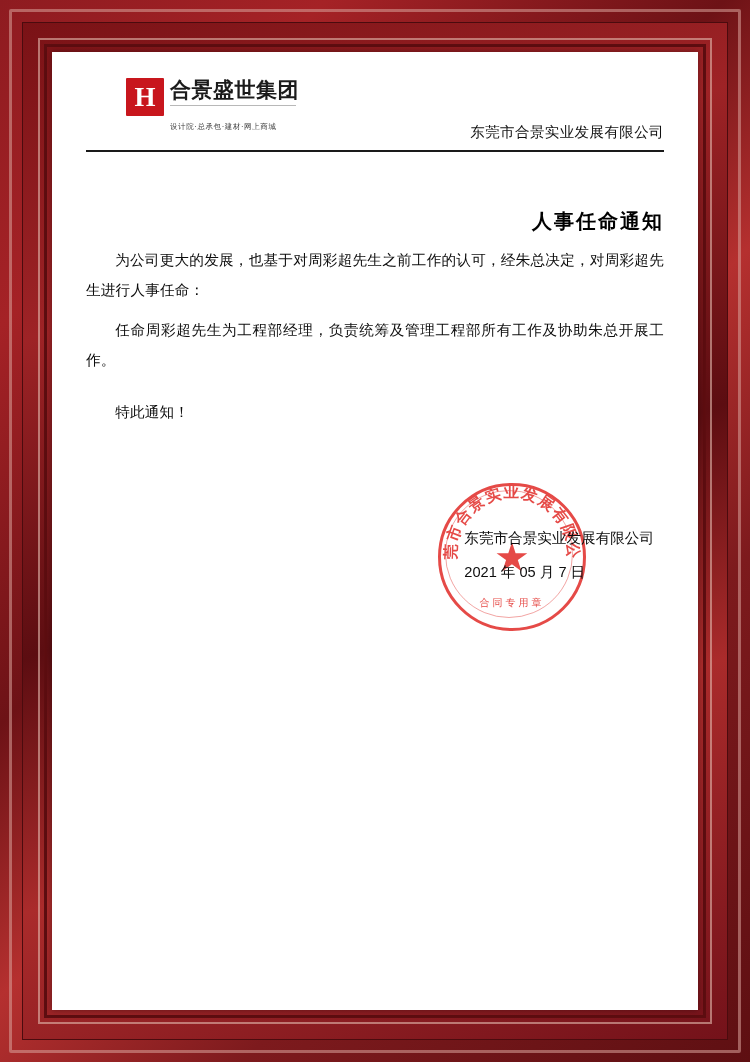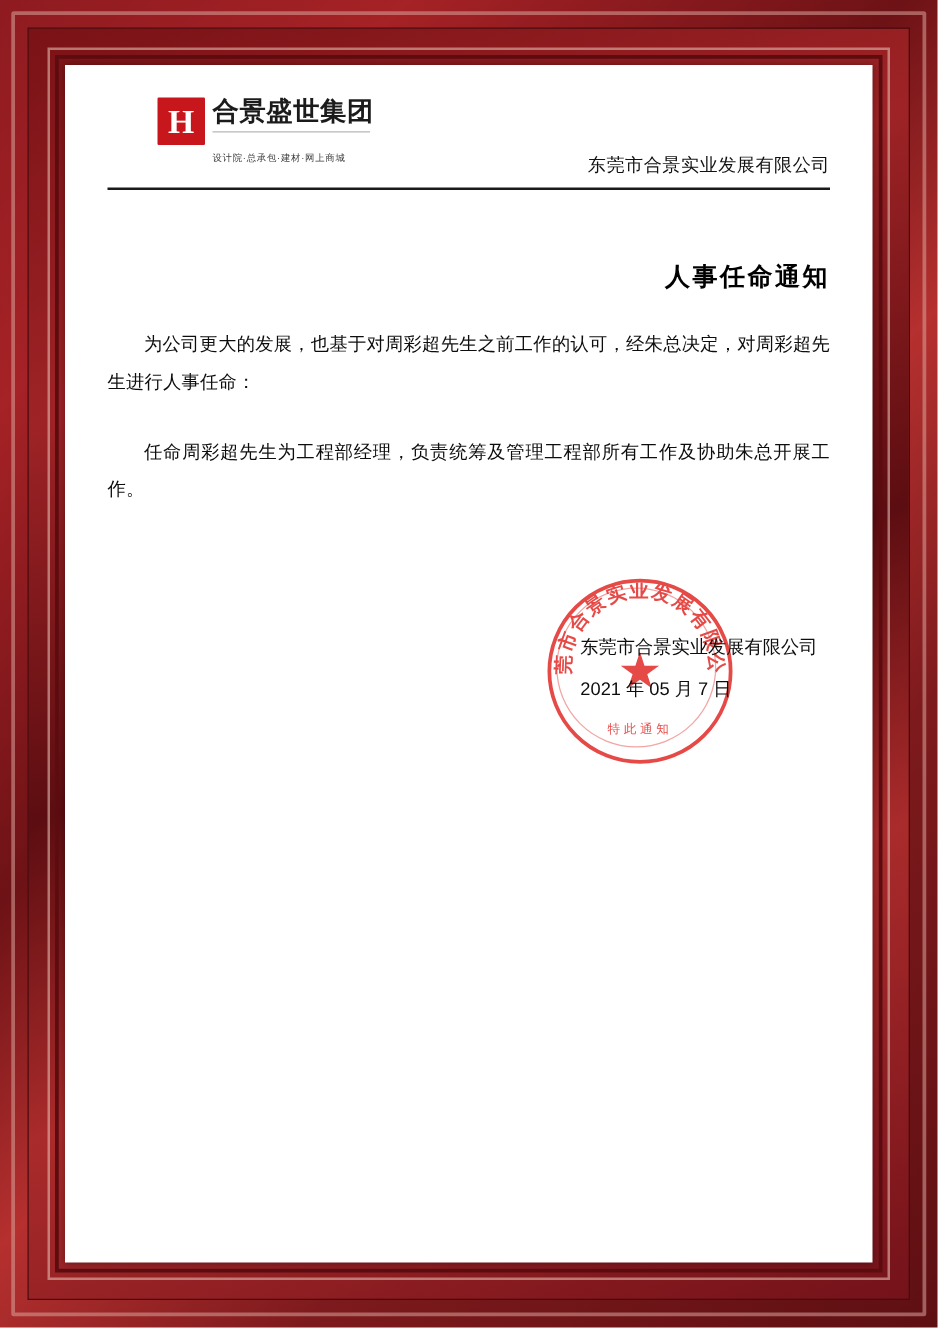--- a/index.html
+++ b/index.html
@@ -141,21 +141,21 @@
     color: #000;
     letter-spacing: 2px;
     margin-top: 56px;
   }
   .para {
     font-size: 14.6px;
     color: #0d0d0d;
     line-height: 30px;
     text-align: justify;
     text-indent: 2em;
-    margin-top: 26px;
+    margin-top: 10px;
     letter-spacing: .2px;
   }
   .para.tight { margin-top: 22px; }
 
   
   .signature {
     margin-top: 56px;
     position: relative;
     height: 130px;
   }
@@ -240,34 +240,35 @@
           </div>
         </div>
         <div class="company-line">东莞市合景实业发展有限公司</div>
       </div>
       <div class="rule"></div>
 
       <div class="doc-title">人事任命通知</div>
 
       <div class="para">为公司更大的发展，也基于对周彩超先生之前工作的认可，经朱总决定，对周彩超先生进行人事任命：</div>
       <div class="para">任命周彩超先生为工程部经理，负责统筹及管理工程部所有工作及协助朱总开展工作。</div>
+      <div class="para tight">特此通知！</div>
 
       <div class="signature">
         <div class="stamp">
           <div class="stamp-inner"></div>
           <svg class="stamp-arc" viewBox="0 0 142 142">
             <defs>
               <path id="arcpath" d="M 16,78 A 56,56 0 1 1 126,78"></path>
             </defs>
             <text>
               <textPath href="#arcpath" startOffset="50%" text-anchor="middle">东莞市合景实业发展有限公司</textPath>
             </text>
           </svg>
           <div class="stamp-star">★</div>
-          <div class="stamp-bottom">特此通知</div>
+          <div class="stamp-bottom">合同专用章</div>
         </div>
         <div class="sig-lines">
           <div>东莞市合景实业发展有限公司</div>
           <div>2021 年 05 月 7 日</div>
         </div>
       </div>
 
     </div>
   </div>
 </div>

